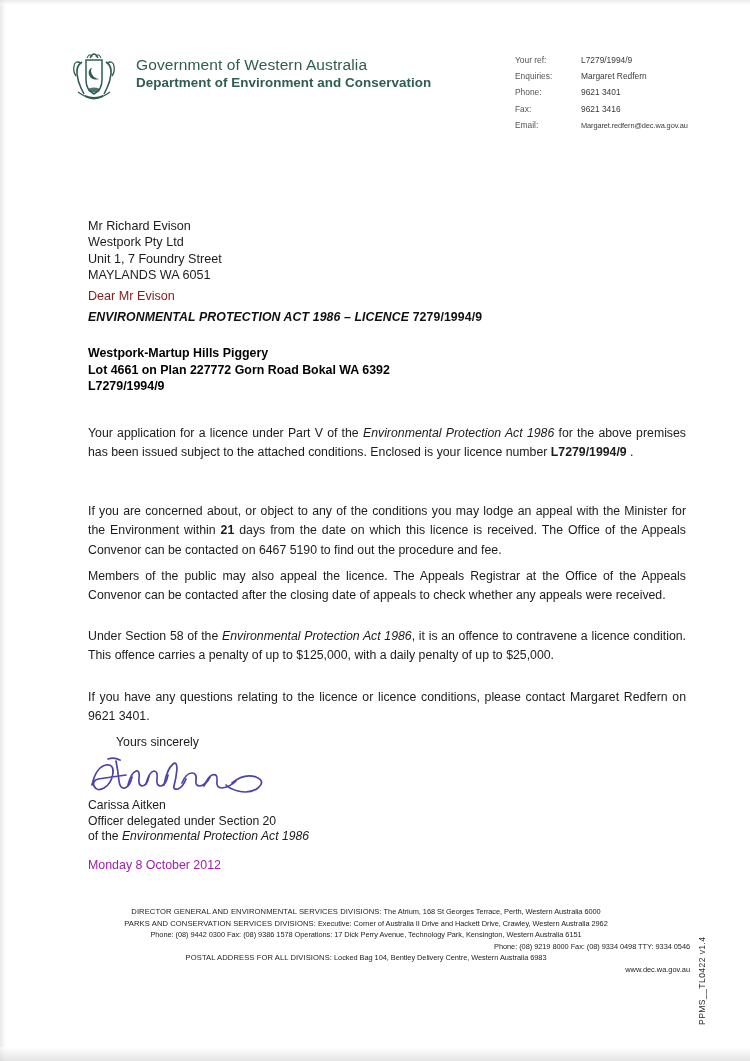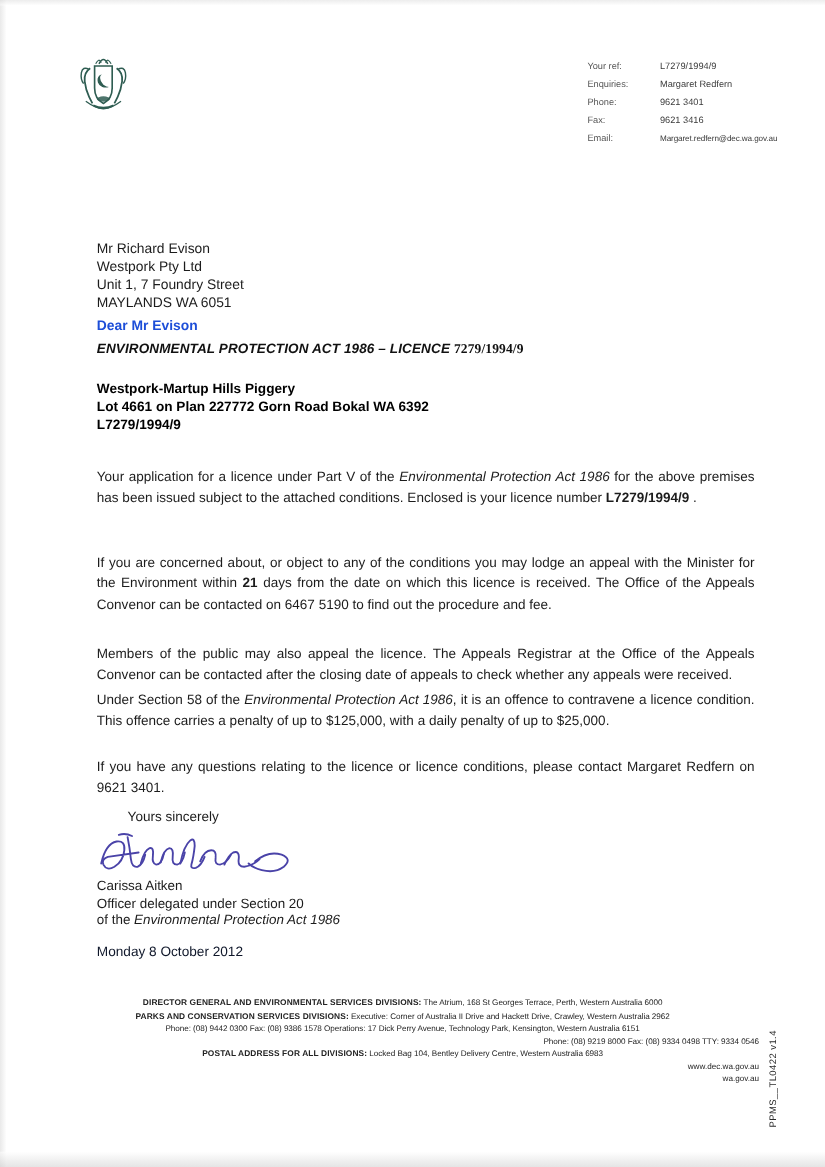--- a/index.html
+++ b/index.html
@@ -69,21 +69,21 @@
     font-weight: bold;
     letter-spacing: .05px;
     color: #2f5d52;
     line-height: 18px;
     white-space: nowrap;
   }
 
   
   #ref-block {
     position: absolute;
-    left: 534px;
+    left: 515px;
     top: 52px;
     width: 215px;
     font-size: 8.4px;
     color: #3a3a3a;
     line-height: 16.2px;
   }
   #ref-block .ref-row {
     display: flex;
     align-items: baseline;
   }
@@ -117,37 +117,35 @@
     line-height: 16.4px;
     color: #1c1c1c;
     white-space: pre-line;
     margin-top: 20px;
   }
   .salutation {
     position: absolute;
     left: 88px;
     top: 289px;
     font-size: 12.6px;
-    color: #1d4ed8;
-    font-weight: bold;
+    color: #7f1d1d;
   }
   .subject {
     position: absolute;
     left: 88px;
     top: 310px;
     font-size: 12.3px;
     font-weight: bold;
     font-style: italic;
     color: #111;
     letter-spacing: .1px;
     white-space: nowrap;
   }
   .subject .plain {
     font-style: normal;
-    font-family: Liberation Serif, serif;
   }
   .premises {
     position: absolute;
     left: 88px;
     top: 345px;
     font-size: 12.4px;
     font-weight: bold;
     line-height: 16.6px;
     color: #000000;
     white-space: pre-line;
@@ -160,21 +158,21 @@
     font-size: 12.3px;
     line-height: 19.4px;
     color: #1c1c1c;
     text-align: justify;
   }
   .para i { font-style: italic; }
   .para b { font-weight: bold; }
 
   #para-1 { top: 424px; }
   #para-2 { top: 502px; }
-  #para-3 { top: 585px; }
+  #para-3 { top: 567px; }
   #para-4 { top: 627px; }
   #para-5 { top: 688px; }
 
   .closing {
     position: absolute;
     left: 88px;
     top: 735px;
     font-size: 12.3px;
     color: #1c1c1c;
     margin-left: 28px;
@@ -195,41 +193,41 @@
     font-size: 12.2px;
     line-height: 15.6px;
     color: #1c1c1c;
   }
   .sig-block .act-italic { font-style: italic; }
   .letter-date {
     position: absolute;
     left: 88px;
     top: 858px;
     font-size: 12.4px;
-    color: #0f172a;
+    color: #a21caf;
   }
 
   
   #footer {
     position: absolute;
     left: 42px;
     top: 906px;
     width: 648px;
     color: #232323;
   }
   .foot-line {
     font-size: 7.4px;
     line-height: 11.6px;
     letter-spacing: -.05px;
     white-space: nowrap;
   }
   .foot-line.center { text-align: center; }
   .foot-line.right  { text-align: right; }
   .foot-line .cap {
-    font-weight: bold;
+    font-weight: normal;
     font-size: 7.6px;
     letter-spacing: .1px;
   }
   .foot-web {
     font-size: 7.4px;
     line-height: 11px;
     text-align: right;
     color: #232323;
   }
 
@@ -279,20 +277,24 @@
 
         <path d="M17 49 Q26 53 35 49 L35 51 Q26 55 17 51 Z"></path>
         <ellipse cx="26" cy="44" rx="6" ry="2.4" opacity=".85"></ellipse>
       </g>
       <g stroke="#2f5d52" stroke-width="1.2" fill="none">
         <path d="M10 46 Q18 52 26 53 Q34 52 42 46"></path>
       </g>
     </svg>
   </div>
 
+  <div id="header-titles">
+    <div class="gov-line1">Government of Western Australia</div>
+    <div class="gov-line2">Department of Environment and Conservation</div>
+  </div>
 
   <div id="ref-block">
     <div class="ref-row">
       <span class="ref-label">Your ref:</span>
       <span class="ref-value">L7279/1994/9</span>
     </div>
     <div class="ref-row">
       <span class="ref-label">Enquiries:</span>
       <span class="ref-value">Margaret Redfern</span>
     </div>
@@ -377,18 +379,17 @@
     </div>
     <div class="foot-line center">
       <span class="cap">PARKS AND CONSERVATION SERVICES DIVISIONS:</span><span> Executive: Corner of Australia II Drive and Hackett Drive, Crawley, Western Australia 2962</span>
     </div>
     <div class="foot-line center">Phone: (08) 9442 0300 Fax: (08) 9386 1578 Operations: 17 Dick Perry Avenue, Technology Park, Kensington, Western Australia 6151</div>
     <div class="foot-line right">Phone: (08) 9219 8000 Fax: (08) 9334 0498 TTY: 9334 0546</div>
     <div class="foot-line center">
       <span class="cap">POSTAL ADDRESS FOR ALL DIVISIONS:</span><span> Locked Bag 104, Bentley Delivery Centre, Western Australia 6983</span>
     </div>
     <div class="foot-web">www.dec.wa.gov.au</div>
-    <div class="foot-web">wa.gov.au</div>
   </div>
 
   <div id="side-stamp">PPMS__TL0422 v1.4</div>
 
 </div>
 
 </body></html>

